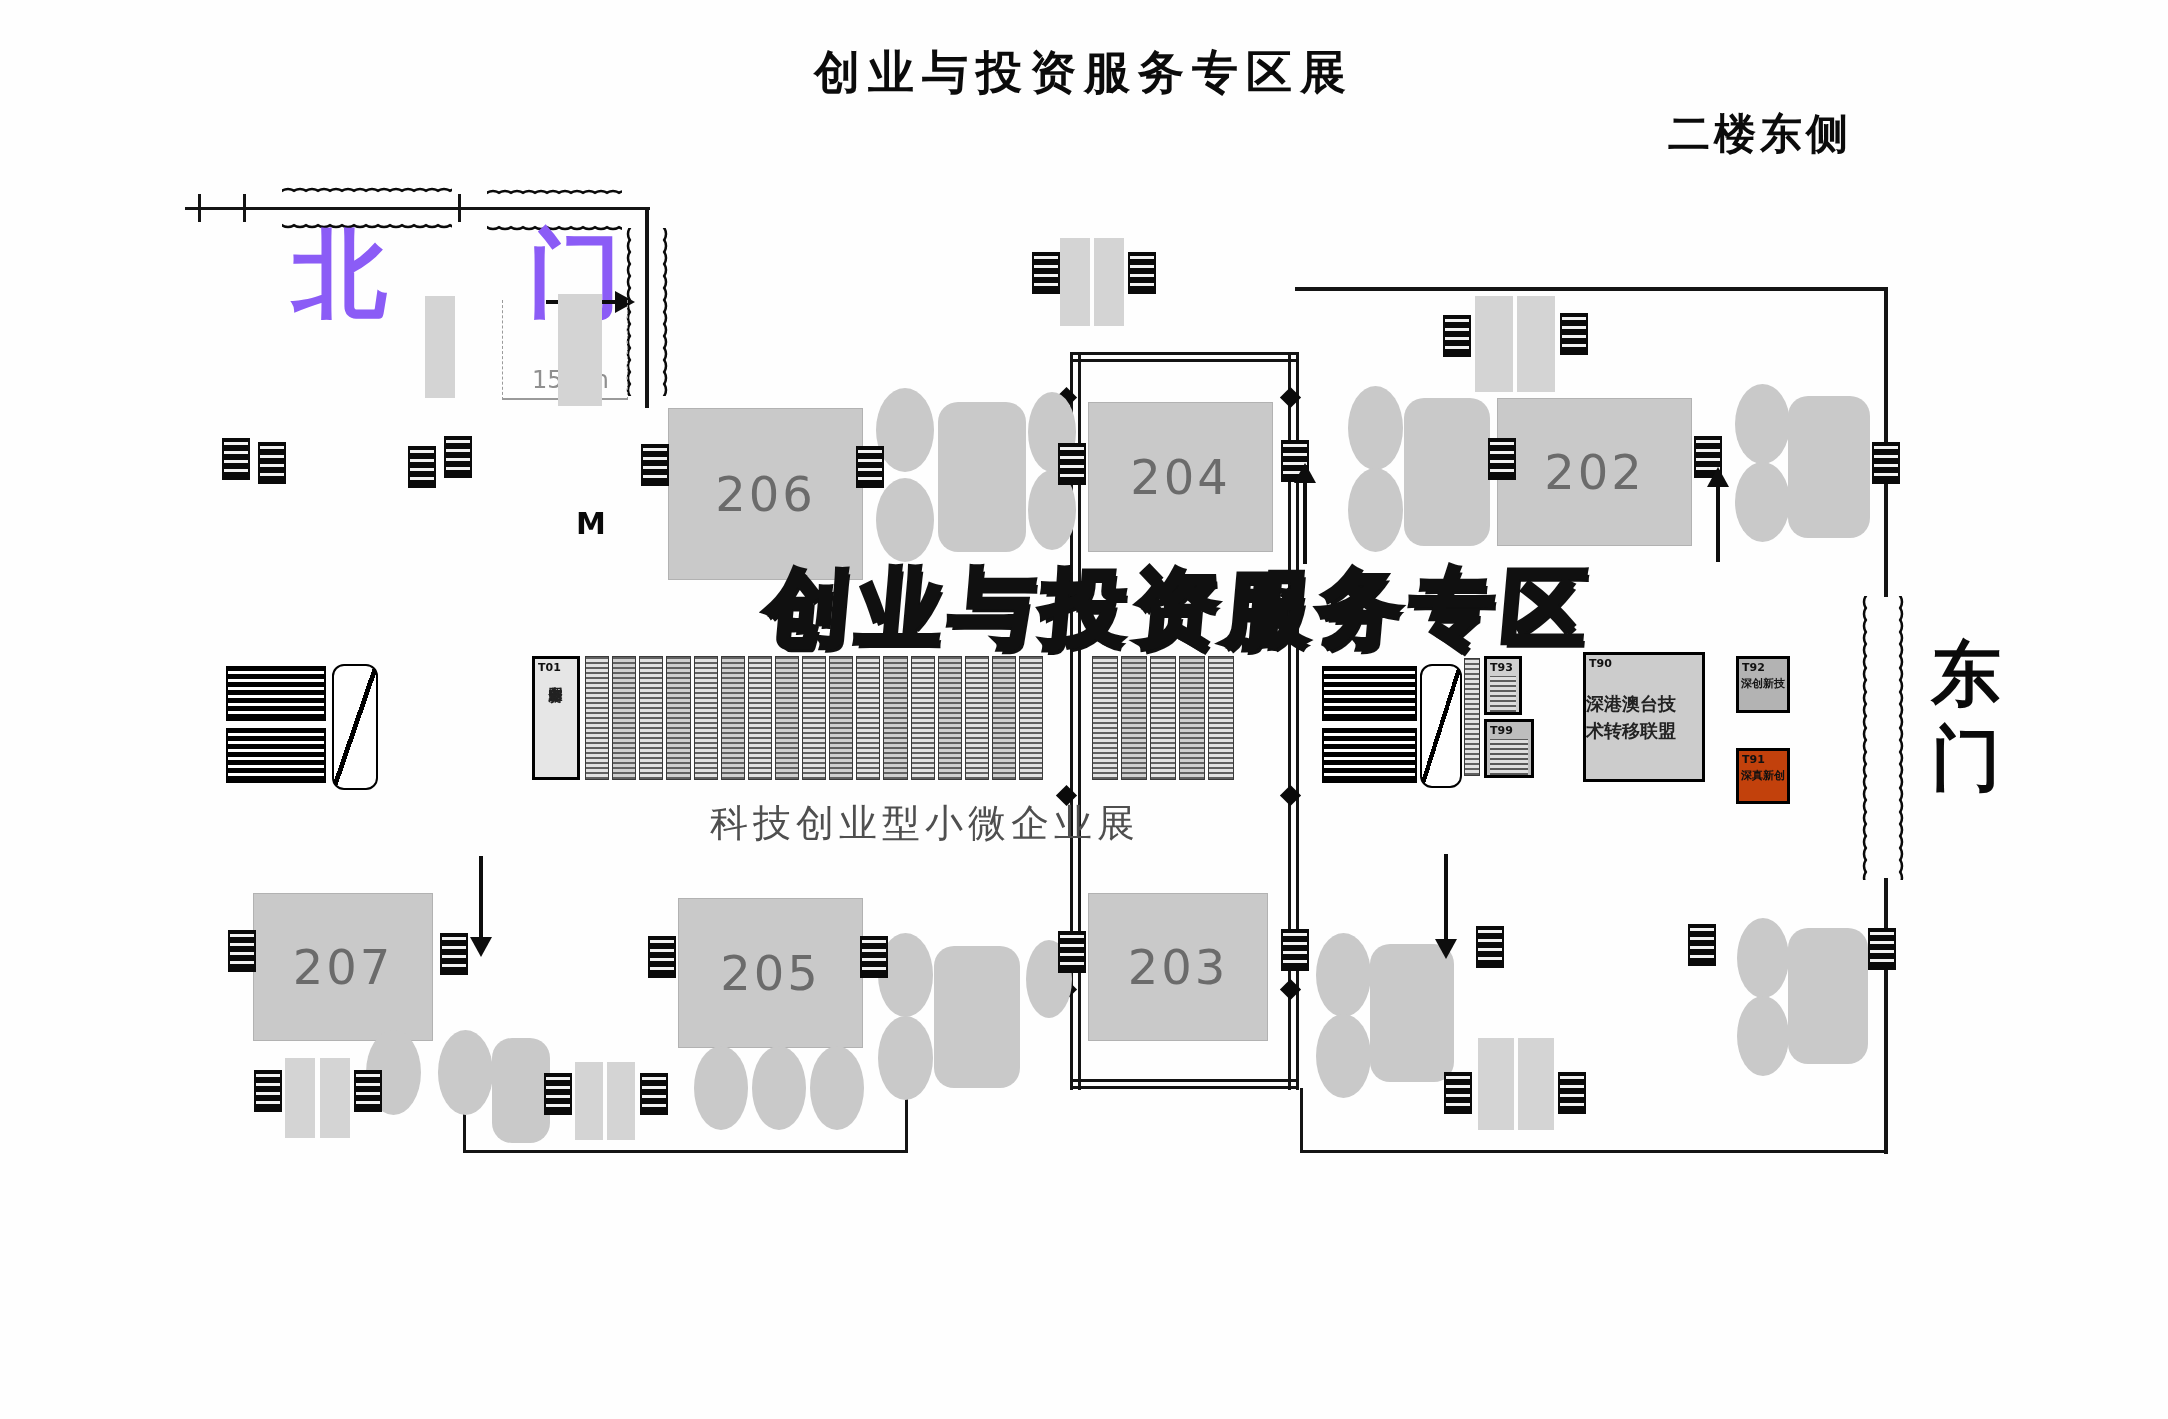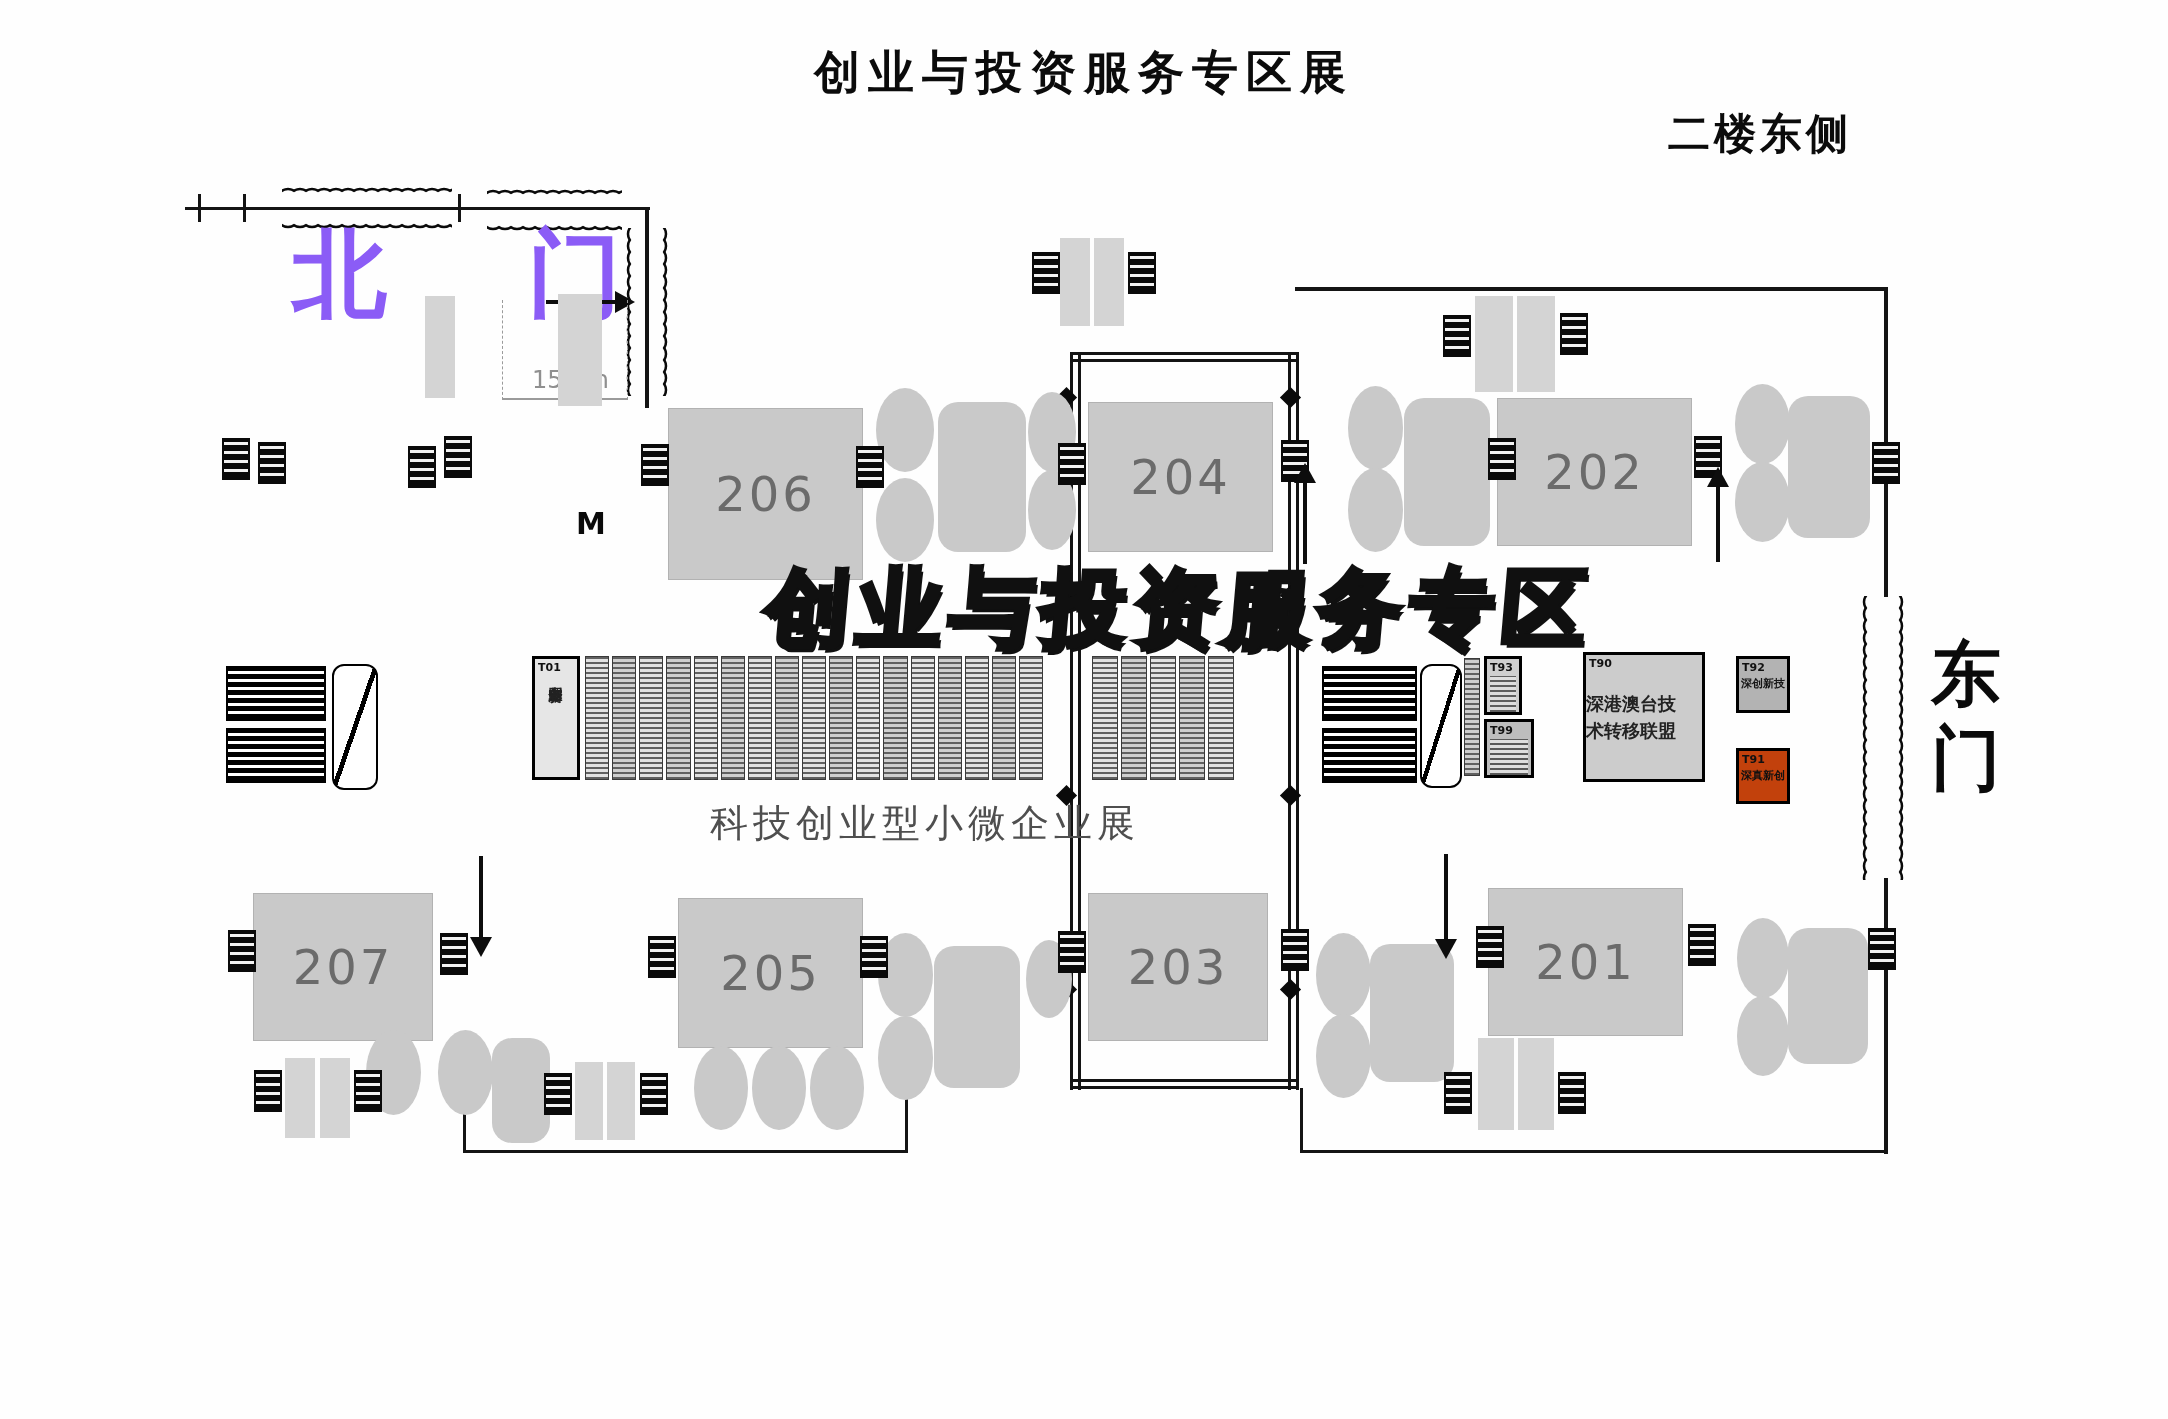--- a/index.html
+++ b/index.html
@@ -139,23 +139,20 @@
     </div>
   <div class="abs hall" style="left:253px;top:893px;width:180px;height:148px">
     <span>207</span>
     </div>
   <div class="abs hall" style="left:678px;top:898px;width:185px;height:150px">
     <span>205</span>
     </div>
   <div class="abs hall" style="left:1088px;top:893px;width:180px;height:148px">
     <span>203</span>
     </div>
-  <div class="abs hall" style="left:1488px;top:888px;width:195px;height:148px">
-    <span>201</span>
-    </div>
 
   <div class="abs el" style="left:876px;top:388px;width:58px;height:84px"></div>
   <div class="abs el" style="left:876px;top:478px;width:58px;height:84px"></div>
   <div class="abs tbl" style="left:938px;top:402px;width:88px;height:150px"></div>
   <div class="abs el" style="left:1028px;top:392px;width:48px;height:80px"></div>
   <div class="abs el" style="left:1028px;top:470px;width:48px;height:80px"></div>
   <div class="abs el" style="left:1348px;top:386px;width:55px;height:84px"></div>
   <div class="abs el" style="left:1348px;top:468px;width:55px;height:84px"></div>
   <div class="abs tbl" style="left:1404px;top:398px;width:86px;height:148px"></div>
   <div class="abs el" style="left:1735px;top:384px;width:55px;height:80px"></div>

